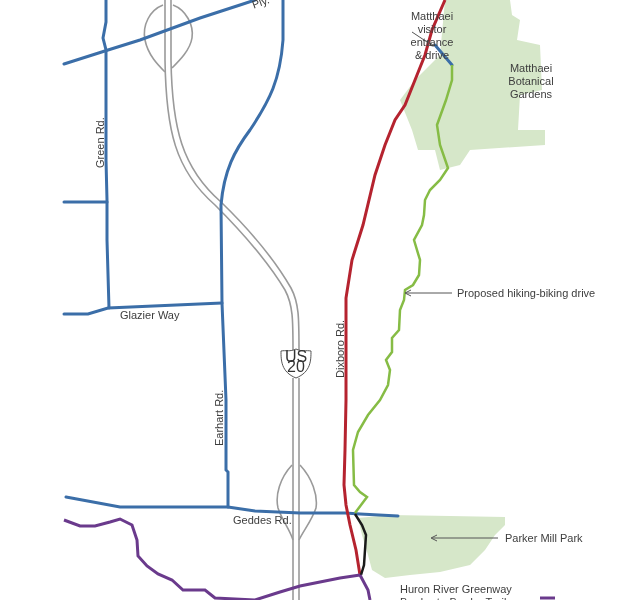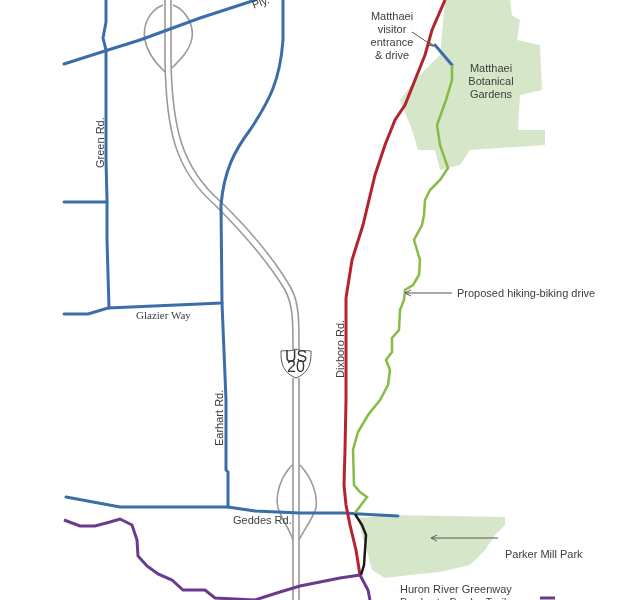--- a/index.html
+++ b/index.html
@@ -1,19 +1,19 @@
 <!DOCTYPE html>
 <html><head>
 <meta charset="utf-8">
 <style>
   html, body { margin:0; padding:0; background:#ffffff; }
   body { width:638px; height:600px; overflow:hidden; position:relative; font-family:"Liberation Sans", sans-serif; }
   #map { position:absolute; left:0; top:0; width:638px; height:600px; }
   .lbl { position:absolute; color:#3d3d3d; font-size:11px; line-height:13px; white-space:nowrap; font-family:"Liberation Sans", sans-serif; }
-  .lbl.center { text-align:center; }
+  .lbl.center { text-align:center;margin-left:40px; }
   .vert { transform-origin:left top; transform:rotate(-90deg); }
 </style>
 </head>
 <body>
 
 <svg id="map" viewBox="0 0 638 600" xmlns="http://www.w3.org/2000/svg">
 
   <path d="M445,0 L510,0 L512,15 L520,20 L517,40 L540,45 L542,90 L520,95 L518,130 L545,130 L545,145 L470,150 L460,165 L440,170 L435,150 L418,150 L412,130 L400,100 L415,80 L440,55 Z" fill="#d6e7c9"></path>
 
   <path d="M358,518 L390,515 L450,516 L505,517 L505,525 L495,535 L485,550 L470,565 L440,572 L410,575 L385,578 L372,570 L368,555 L362,535 Z" fill="#d6e7c9"></path>
@@ -68,21 +68,21 @@
     <path d="M412,32 L433,46"></path>
     <path d="M428,41 L434,46 L427,45"></path>
     <path d="M452,293 L406,293"></path>
     <path d="M411,290 L405,293 L411,296"></path>
     <path d="M498,538 L432,538"></path>
     <path d="M437,535 L431,538 L437,541"></path>
   </g>
 </svg>
 
 <div class="lbl vert" style="left:94px; top:168px;">Green Rd.</div>
-<div class="lbl" style="left:136px; top:309px;font-family:Liberation Serif, serif;">Glazier Way</div>
+<div class="lbl" style="left:120px; top:309px;">Glazier Way</div>
 <div class="lbl vert" style="left:213px; top:446px;">Earhart Rd.</div>
 <div class="lbl" style="left:233px; top:514px;">Geddes Rd.</div>
 <div class="lbl vert" style="left:334px; top:378px;">Dixboro Rd.</div>
 <div class="lbl" style="left:252px; top:-4px; transform:rotate(-20deg);">Ply.</div>
 
 <div style="position:absolute; left:281px; top:352px; width:30px; text-align:center; font-size:16px; line-height:10px; color:#333; font-family:'Liberation Sans', sans-serif;">
   <div>US</div>
   <div>20</div>
 </div>
 
@@ -93,18 +93,18 @@
   <div>&amp; drive</div>
 </div>
 
 <div class="lbl center" style="left:463px; top:62px; width:56px;">
   <div>Matthaei</div>
   <div>Botanical</div>
   <div>Gardens</div>
 </div>
 
 <div class="lbl" style="left:457px; top:287px;">Proposed hiking-biking drive</div>
-<div class="lbl" style="left:505px; top:548px;">Parker Mill Park</div>
+<div class="lbl" style="left:505px; top:532px;">Parker Mill Park</div>
 
 <div class="lbl" style="left:400px; top:583px;">
   <div>Huron River Greenway</div>
   <div>Border-to-Border Trail</div>
 </div>
 
 </body></html>

